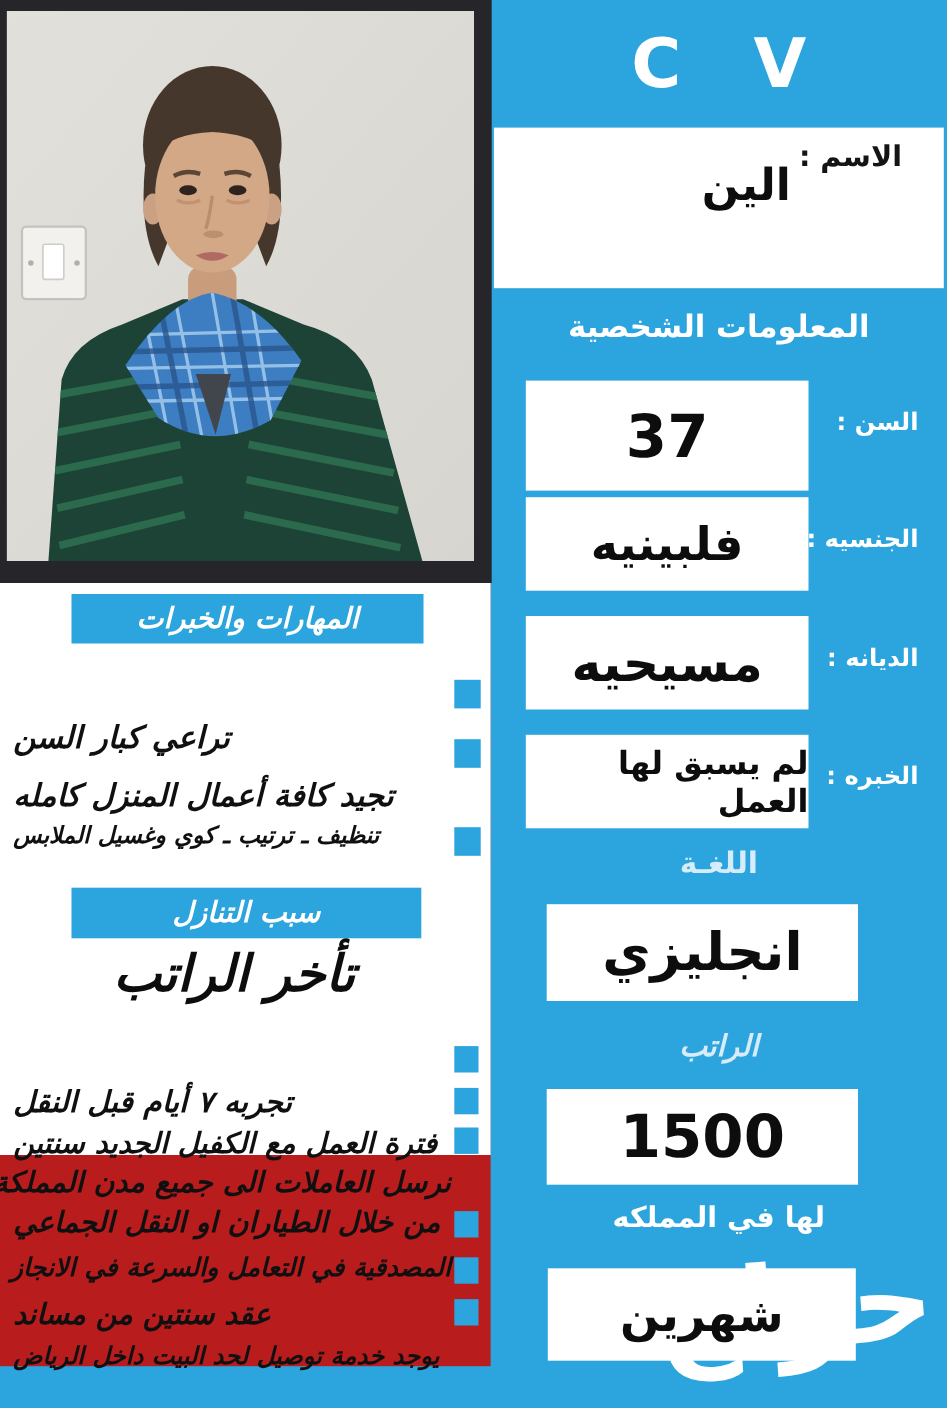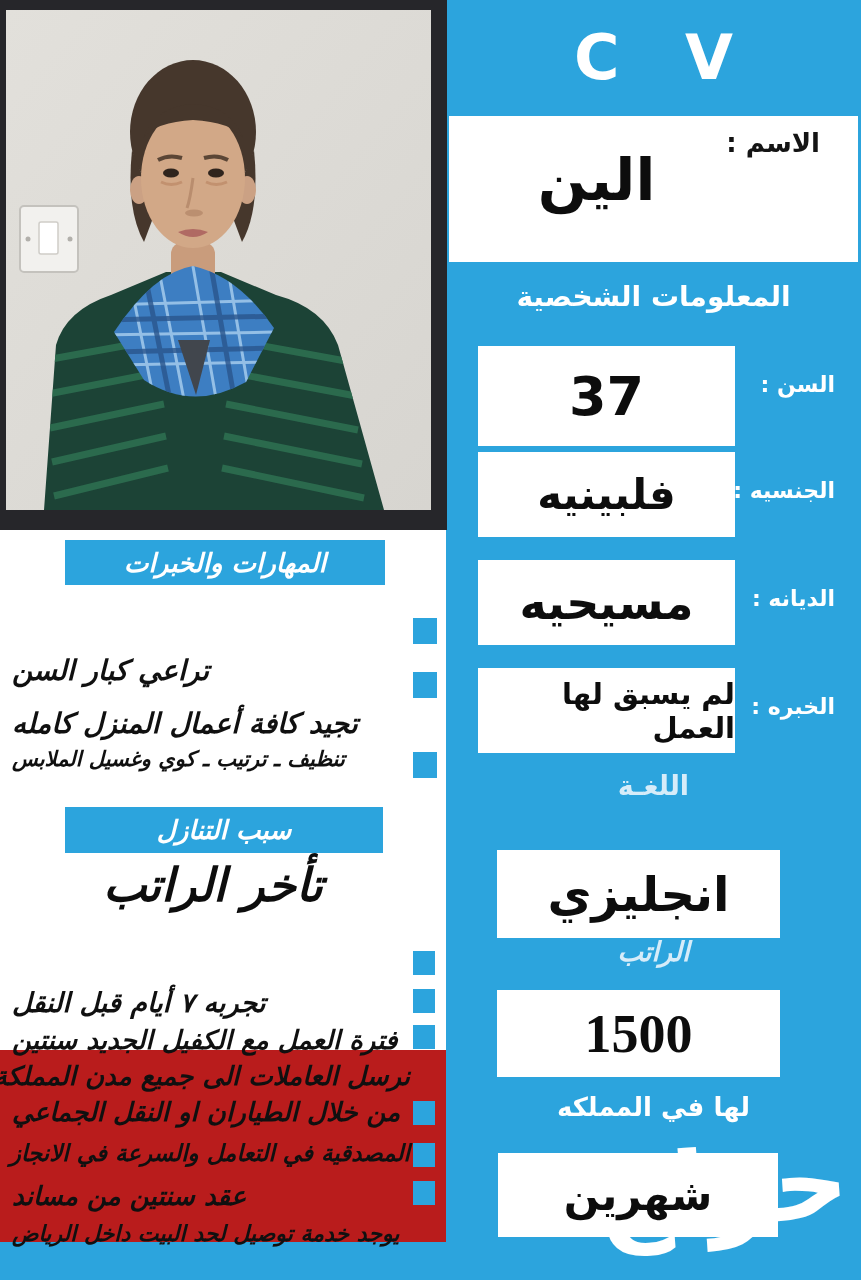--- a/index.html
+++ b/index.html
@@ -10,33 +10,33 @@
     -webkit-font-smoothing:antialiased;
   }
   
   .footer-band{position:absolute;left:0;top:1242px;width:861px;height:38px;background:#2ca4dd;}
   
   .right-col{position:absolute;left:446px;top:0;width:415px;height:1280px;background:#2ca4dd;}
   .cv-band{position:absolute;left:0;top:0;width:100%;height:115px;display:flex;align-items:center;justify-content:center;}
   .cv-band span{color:#fff;font-size:62px;font-weight:bold;letter-spacing:22px;padding-left:22px;}
   .name-box{position:absolute;left:3px;right:3px;top:116px;height:146px;background:#fff;z-index:2;}
   .name-label{position:absolute;top:12px;right:38px;font-size:26px;font-weight:bold;color:#141414;direction:rtl;}
-  .name-value{position:absolute;top:30px;left:25px;width:245px;text-align:center;font-size:58px;font-weight:bold;color:#0d0d0d;direction:rtl;}
+  .name-value{position:absolute;top:30px;left:25px;width:245px;text-align:right;font-size:40px;font-weight:bold;color:#0d0d0d;direction:rtl;}
   .sec-title{position:absolute;left:0;width:100%;text-align:center;color:#fff;font-weight:bold;direction:rtl;z-index:2;}
   .t-personal{top:280px;font-size:28px;}
   .t-lang{top:770px;font-size:27px;color:#d6ecf9;}
   .t-salary{top:936px;font-size:27px;color:#d6ecf9;font-style:italic;}
   .t-kingdom{top:1092px;font-size:26px;}
   .vbox{position:absolute;background:#ffffff;display:flex;align-items:center;justify-content:center;font-weight:bold;color:#0d0d0d;direction:rtl;z-index:2;}
   .b-age{left:32px;top:346px;width:257px;height:100px;font-size:54px;}
   .b-nat{left:32px;top:452px;width:257px;height:85px;font-size:42px;}
   .b-rel{left:32px;top:560px;width:257px;height:85px;font-size:46px;}
   .b-exp{left:32px;top:668px;width:257px;height:85px;font-size:29px;}
-  .b-lang{left:51px;top:822px;width:283px;height:88px;font-size:48px;margin-top:28px;}
-  .b-salary{left:51px;top:990px;width:283px;height:87px;font-size:54px;font-family:Liberation Serif, serif;}
+  .b-lang{left:51px;top:822px;width:283px;height:88px;font-size:48px;}
+  .b-salary{left:51px;top:990px;width:283px;height:87px;font-size:54px;}
   .b-kingdom{left:52px;top:1153px;width:280px;height:84px;font-size:42px;}
   .f-label{position:absolute;right:26px;color:#fff;font-size:22px;font-weight:bold;direction:rtl;z-index:2;}
   .l-age{top:372px;text-align:right;}
   .l-nat{top:478px;}
   .l-rel{top:586px;}
   .l-exp{top:694px;}
   .watermark{
     position:absolute;left:150px;top:1128px;z-index:1;
     color:#ffffff;font-size:105px;font-weight:bold;direction:rtl;
     transform:rotate(-4deg);white-space:nowrap;

